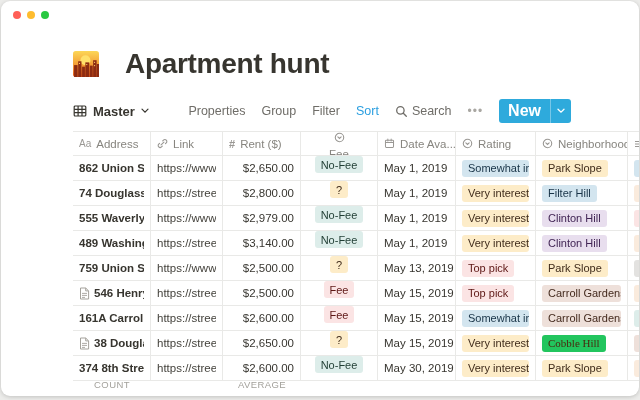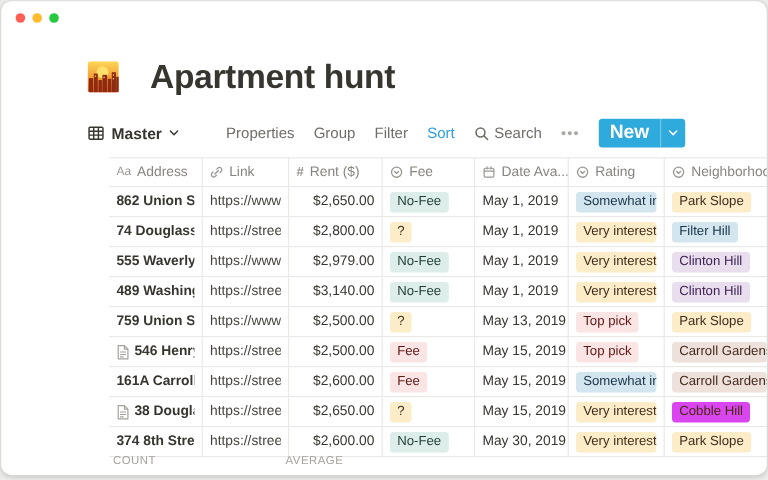--- a/index.html
+++ b/index.html
@@ -38,33 +38,33 @@
   .tb-more{color:#a9a7a2;font-size:12px;letter-spacing:1px;}
   .new-btn{
     display:flex;align-items:center;height:24px;border-radius:3px;
     background:#2eaadc;color:#fff;overflow:hidden;cursor:pointer;
   }
   .new-btn .nb-label{padding:0 9px;font-size:16px;font-weight:600;}
   .new-btn .nb-divider{width:1px;align-self:stretch;background:rgba(255,255,255,.35);}
   .new-btn .nb-caret{width:20px;display:flex;align-items:center;justify-content:center;}
   
   .table{margin-top:7px;}
-  .tr{display:flex;height:25px;margin-left:18px;}
+  .tr{display:flex;height:25px;}
   .cell{
     display:flex;align-items:center;
     padding:0 6px;box-sizing:border-box;
     border-right:1px solid #e9e9e7;border-bottom:1px solid #e9e9e7;
     overflow:hidden;white-space:nowrap;flex:0 0 auto;
   }
   .thead .cell{border-top:1px solid #e9e9e7;color:#87857f;font-size:11.5px;gap:5px;}
   .c-address{width:78px;}
   .c-link{width:72px;}
   .c-rent{width:78px;justify-content:flex-end;}
   .thead .c-rent{justify-content:flex-start;}
-  .c-fee{width:77px;}
+  .c-fee{width:77px;flex-direction:column;}
   .c-date{width:78px;}
   .c-rating{width:80px;}
   .c-hood{width:92px;}
   .c-extra{width:56px;border-right:none;padding-left:6px;}
   .th-icon{color:#9a9894;font-size:10.5px;display:flex;align-items:center;}
   .addr-text{font-size:11.5px;font-weight:700;color:#37352f;overflow:hidden;}
   .link-text{font-size:11.5px;color:#44423c;overflow:hidden;}
   .rent-text,.date-text{font-size:11.5px;color:#37352f;}
   .tag{
     display:inline-block;max-width:100%;
@@ -470,21 +470,21 @@
     <div class="cell c-fee">
       <span class="tag" style="background: rgb(253, 236, 200); color: rgb(64, 44, 27);">?</span>
     </div>
     <div class="cell c-date">
       <span class="date-text cell-text">May 15, 2019</span>
     </div>
     <div class="cell c-rating">
       <span class="tag" style="background: rgb(253, 236, 200); color: rgb(64, 44, 27);">Very interested</span>
     </div>
     <div class="cell c-hood">
-      <span class="tag" style="background: #d946ef; color: rgb(73, 41, 14);">Cobble Hill</span>
+      <span class="tag" style="background: #22c55e; color: rgb(73, 41, 14); font-family: Liberation Serif, serif;">Cobble Hill</span>
     </div>
     <div class="cell c-extra">
       <span class="chip" style="background: rgb(238, 224, 218);"></span>
     </div>
   </div>
 
   <div class="tr">
     <div class="cell c-address">
 
       <span class="addr-text cell-text">374 8th Street</span>

